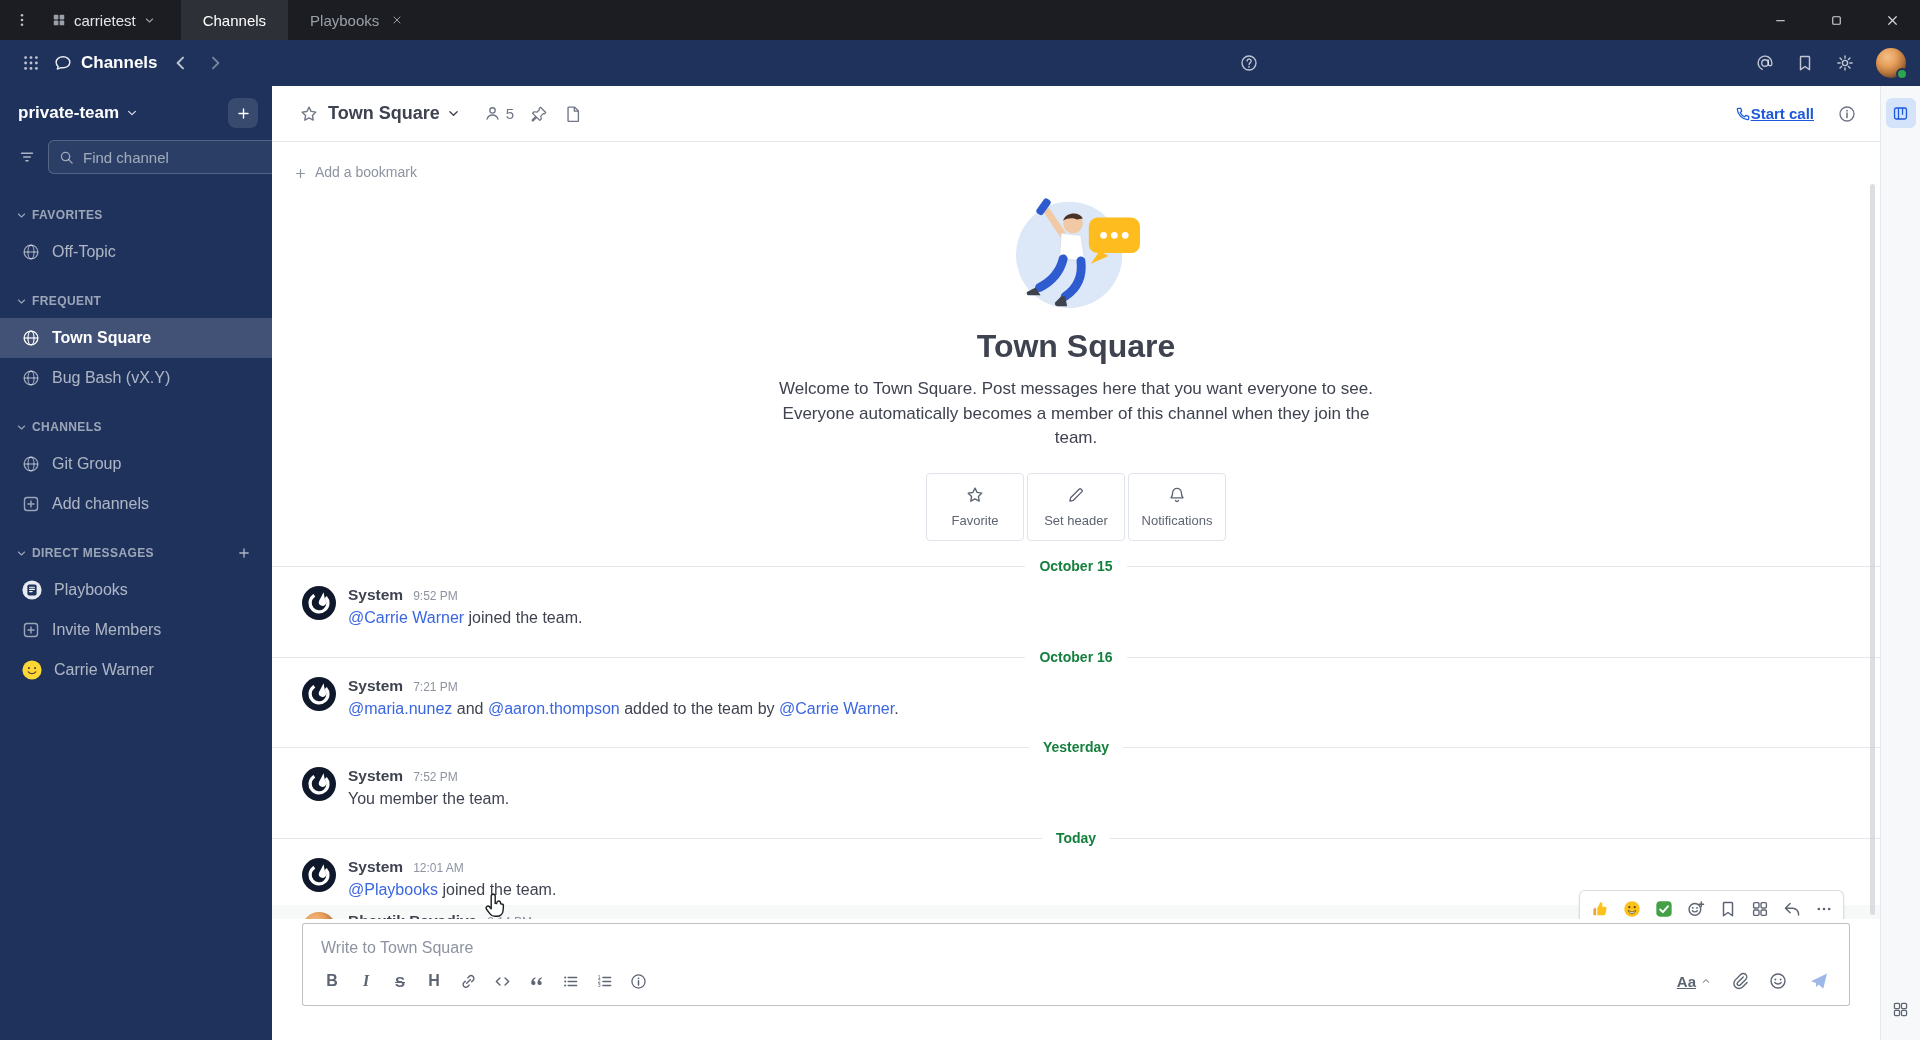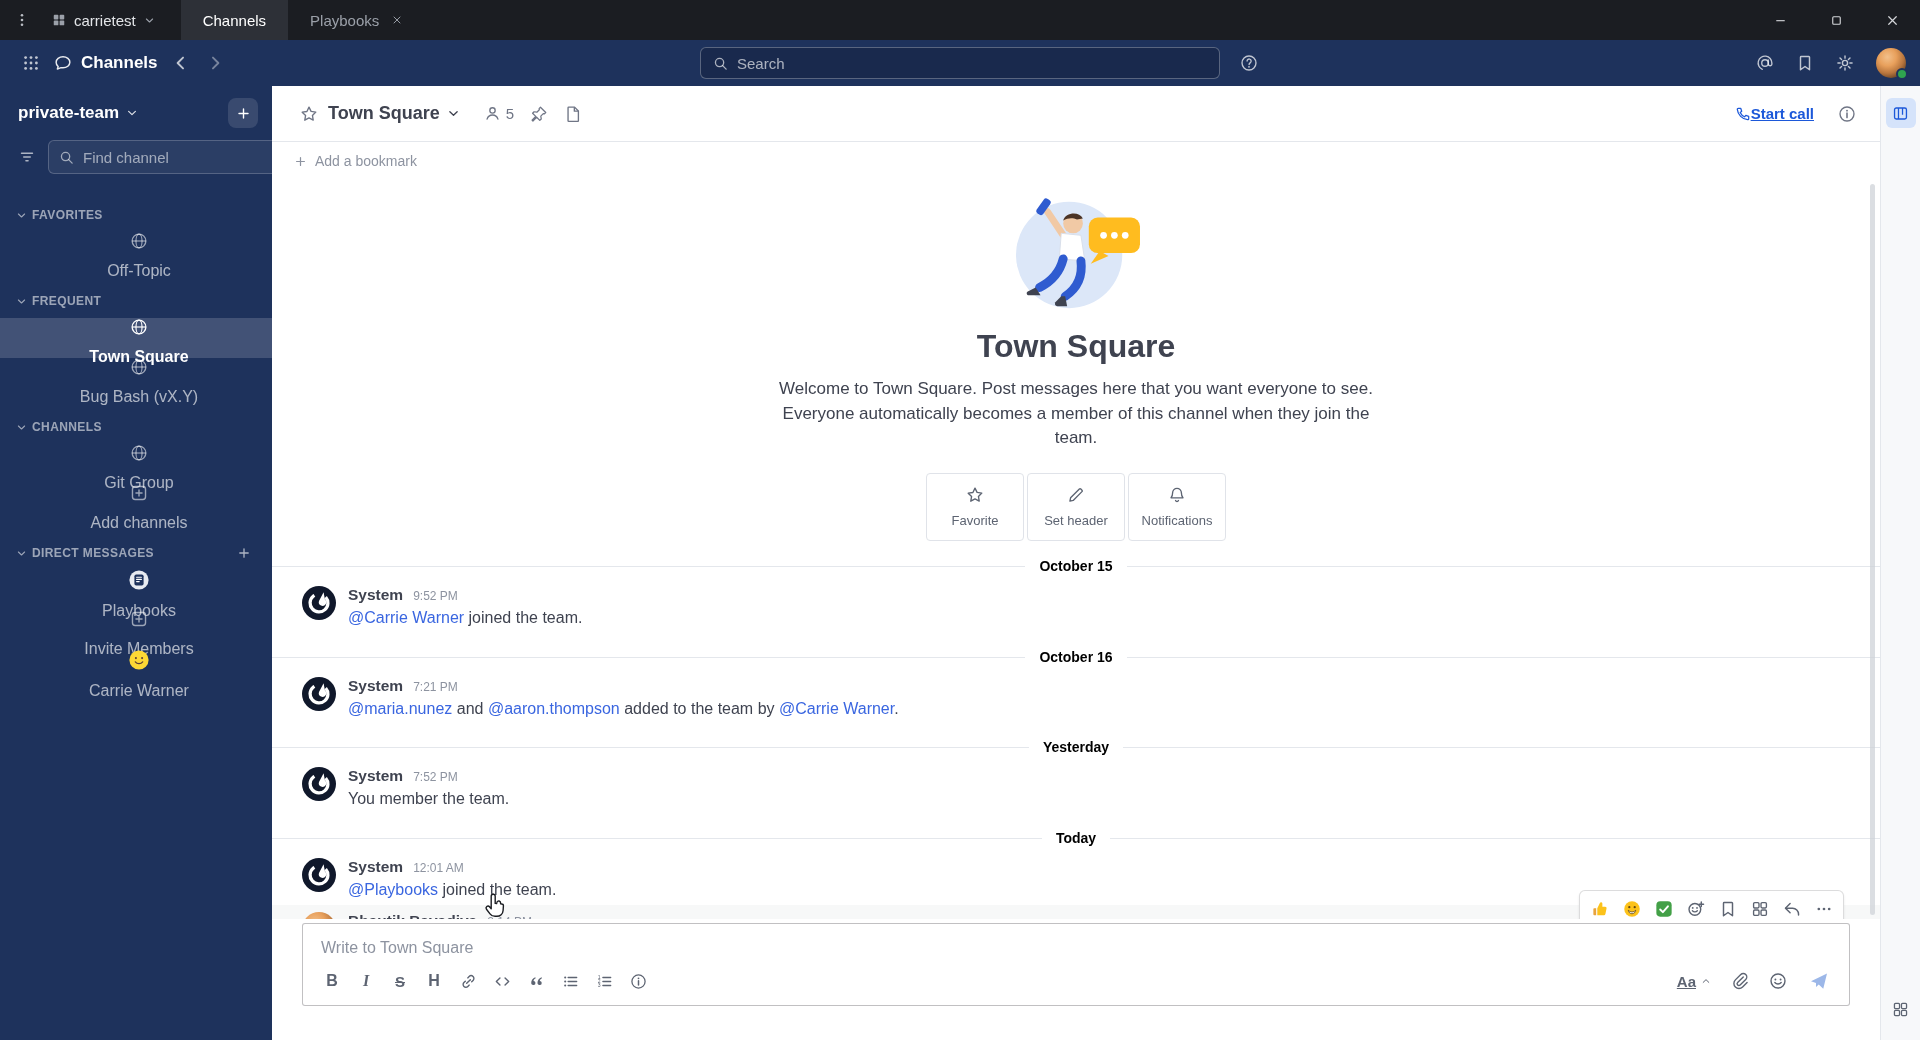--- a/index.html
+++ b/index.html
@@ -58,54 +58,54 @@
 .filter-btn{width:30px;height:30px;display:flex;align-items:center;justify-content:center;color:rgba(255,255,255,.64);}
 .find-box{flex:1;height:34px;border:1px solid rgba(255,255,255,.2);background:rgba(255,255,255,.06);border-radius:6px;display:flex;align-items:center;gap:9px;padding:0 10px;}
 .find-box .icon{width:15px;height:15px;color:rgba(255,255,255,.56);}
 .find-box input{flex:1;min-width:0;background:transparent;border:none;outline:none;font-size:15px;color:rgba(255,255,255,.9);}
 .find-box input::placeholder{color:rgba(255,255,255,.56);}
 .sb-groups{flex:1;overflow:hidden;padding-top:4px;}
 .sb-group-head{display:flex;align-items:center;gap:5px;height:34px;padding:0 16px;font-size:12px;font-weight:700;letter-spacing:.4px;color:rgba(255,255,255,.56);margin-top:12px;cursor:pointer;}
 .sb-group-head .icon{width:11px;height:11px;}
 .sb-group-plus{margin-left:auto;width:24px;height:24px;display:flex;align-items:center;justify-content:center;color:rgba(255,255,255,.64);}
 .sb-group-plus .icon{width:14px;height:14px;}
-.sb-item{height:40px;display:flex;align-items:center;gap:12px;padding:0 16px 0 22px;font-size:16px;color:rgba(255,255,255,.64);cursor:pointer;white-space:nowrap;flex-direction:column;}
+.sb-item{height:40px;display:flex;align-items:center;gap:12px;padding:0 16px 0 22px;font-size:16px;color:rgba(255,255,255,.64);cursor:pointer;white-space:nowrap;}
 .sb-item .sb-ico{width:18px;height:18px;color:rgba(255,255,255,.56);}
 .sb-item .sb-ico.av20{width:20px;height:20px;}
 .sb-item.active{background:rgba(255,255,255,.16);color:#fff;font-weight:600;}
 .sb-item.active .sb-ico{color:#fff;}
 
 
 .main{flex:1;min-width:0;display:flex;flex-direction:column;background:#fff;position:relative;}
 .channel-header{height:56px;flex:none;display:flex;align-items:center;padding:0 16px 0 20px;border-bottom:1px solid #e4e7ec;color:#6f7585;}
 .chh-btn{width:34px;height:34px;display:flex;align-items:center;justify-content:center;border-radius:4px;color:#6f7585;}
 .chh-btn .icon{width:18px;height:18px;}
 .ch-name{display:flex;align-items:center;gap:7px;font-size:18px;font-weight:700;color:#3f4350;margin:0 6px 0 2px;cursor:pointer;}
 .ch-name .icon{width:13px;height:13px;color:#3f4350;}
 .ch-members{display:flex;align-items:center;gap:5px;font-size:15px;color:#6f7585;margin-left:10px;padding:0 8px;height:34px;border-radius:4px;}
 .ch-members .icon{width:17px;height:17px;}
 .ch-right{margin-left:auto;display:flex;align-items:center;gap:6px;}
 .start-call{display:flex;align-items:center;color:#1c58d9;font-size:15px;font-weight:700;padding:0 10px;height:34px;border-radius:4px;text-decoration:underline;}
 .start-call .icon{width:16px;height:16px;}
-.bookmark-bar{height:38px;flex:none;display:flex;align-items:center;gap:8px;padding:0 22px;color:#8d93a0;font-size:14px;cursor:pointer;}
+.bookmark-bar{height:38px;flex:none;display:flex;align-items:flex-end;gap:8px;padding:0 22px;color:#8d93a0;font-size:14px;cursor:pointer;}
 .bookmark-bar .icon{width:13px;height:13px;}
 
 
 .messages{flex:1;min-height:0;position:relative;overflow:hidden;display:flex;flex-direction:column;}
 .intro{text-align:center;padding-top:10px;flex:none;}
 .intro-illustration{width:150px;height:126px;margin:0 auto;display:block;}
 .intro-title{font-size:32px;font-weight:700;color:#3f4350;margin-top:12px;}
 .intro-desc{max-width:600px;margin:12px auto 0;font-size:17px;line-height:1.45;color:#3f4350;}
 .intro-actions{display:flex;justify-content:center;gap:3px;margin-top:22px;}
 .intro-action{width:98px;height:68px;border:1px solid #e0e3e9;border-radius:4px;background:#fff;display:flex;flex-direction:column;align-items:center;justify-content:center;gap:9px;color:#5d6472;font-size:13px;}
 .intro-action .icon{width:18px;height:18px;}
 .message-list{flex:none;padding-top:2px;}
 .divider{position:relative;height:22px;margin:12px 0 2px;text-align:center;}
 .divider::before{content:"";position:absolute;left:0;right:0;top:50%;height:1px;background:#e4e7ec;}
-.divider-label{position:relative;display:inline-block;background:#fff;padding:0 14px;font-size:14px;font-weight:700;color:#000000;line-height:22px;}
+.divider-label{position:relative;display:inline-block;background:#fff;padding:0 14px;font-size:14px;font-weight:700;color:#15803d;line-height:22px;}
 .msg{position:relative;display:flex;gap:12px;padding:7px 26px 5px 30px;}
 .msg.hovered{background:rgba(63,67,80,.04);}
 .avatar{width:34px;height:34px;border-radius:50%;flex:none;position:relative;cursor:pointer;}
 .av-full{width:34px;height:34px;}
 .avatar.user{background:radial-gradient(circle at 38% 30%,#f2c08b 0%,#e8a05c 32%,#b8763e 58%,#6b4526 80%,#33394a 100%);}
 .msg-body{min-width:0;}
 .msg-head{display:flex;align-items:baseline;gap:10px;}
 .msg-author{font-size:15.5px;font-weight:700;color:#3f4350;cursor:pointer;}
 .msg-time{font-size:12px;color:#8d93a0;}
 .msg-text{margin-top:3px;font-size:16px;color:#3f4350;line-height:1.35;}
@@ -250,29 +250,20 @@
           </svg>
         </span>
       </button>
     <button class="gh-btn dim">
         <span class="icon">
           <svg xmlns="http://www.w3.org/2000/svg" viewBox="0 0 16 16">
             <path d="M6.2 3.2L11 8l-4.8 4.8" fill="none" stroke="currentColor" stroke-width="1.7" stroke-linecap="round" stroke-linejoin="round"></path>
           </svg>
         </span>
       </button>
-    <div class="gh-search">
-      <span class="icon">
-          <svg xmlns="http://www.w3.org/2000/svg" viewBox="0 0 16 16">
-            <circle cx="7" cy="7" r="4.4" fill="none" stroke="currentColor" stroke-width="1.4"></circle>
-            <path d="M10.3 10.3L14 14" stroke="currentColor" stroke-width="1.4" stroke-linecap="round"></path>
-          </svg>
-        </span>
-      <input placeholder="Search" style="">
-    </div>
     <button class="gh-btn gh-help">
         <span class="icon">
           <svg xmlns="http://www.w3.org/2000/svg" viewBox="0 0 16 16">
             <circle cx="8" cy="8" r="6.2" fill="none" stroke="currentColor" stroke-width="1.2"></circle>
             <path d="M6.3 6.3a1.8 1.8 0 112.9 1.4c-.6.5-1.1.8-1.1 1.6" fill="none" stroke="currentColor" stroke-width="1.2" stroke-linecap="round"></path>
             <circle cx="8" cy="11.4" r=".8" fill="currentColor"></circle>
           </svg>
         </span>
       </button>
     <div class="gh-right">

